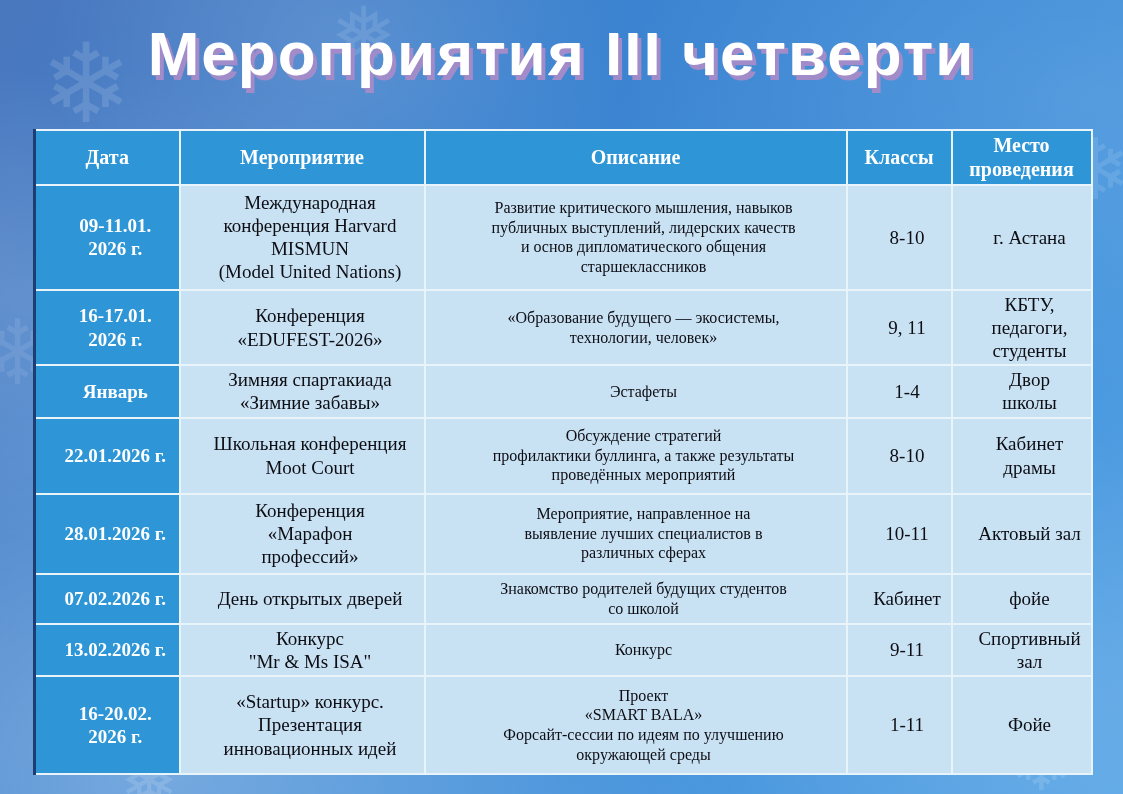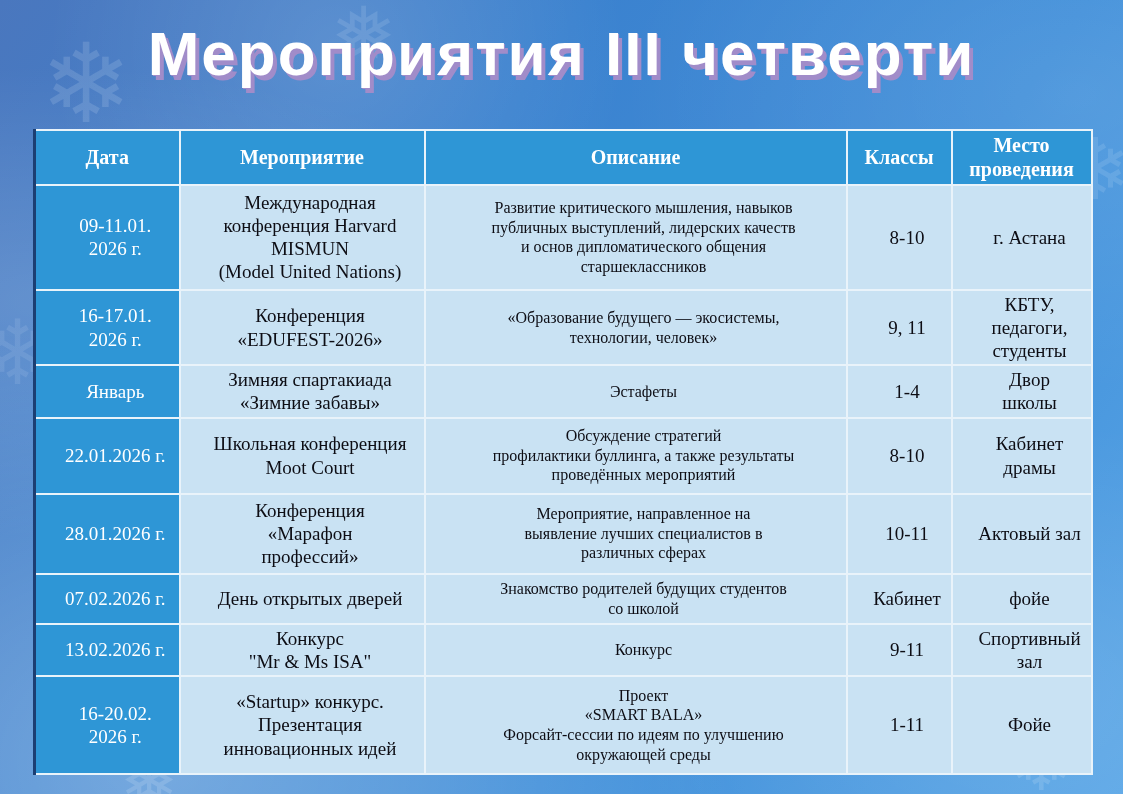--- a/index.html
+++ b/index.html
@@ -34,21 +34,21 @@
     text-align:center;vertical-align:middle;
     padding:2px 6px;white-space:pre-line;line-height:1.22;
     overflow:hidden;
   }
   .events-table th{
     background:var(--header_bg,#2e96d6);color:#ffffff;
     font-size:20px;font-weight:bold;height:48px;
   }
   .events-table td{background:var(--cell_bg,#c9e2f3);color:var(--cell_text,#0d0d14);font-size:19px;padding-left:22px;}
   .events-table td.date-cell{
-    background:var(--date_bg,#2e96d6);color:#ffffff;font-weight:normal;margin-left:44px;
+    background:var(--date_bg,#2e96d6);color:#ffffff;font-weight:bold;margin-left:44px;
   }
   .events-table td.desc-cell{font-size:16px;}
   tr.r1{height:105px} tr.r2{height:68px} tr.r3{height:44px} tr.r4{height:76px}
   tr.r5{height:80px} tr.r6{height:50px} tr.r7{height:46px} tr.r8{height:98px}
 </style>
 </head>
 <body>
 
 <span class="snowflake" style="left:40px;top:20px;font-size:110px;opacity:0.14;">❄</span>
 <span class="snowflake" style="left:330px;top:-10px;font-size:80px;opacity:0.12;">❅</span>

